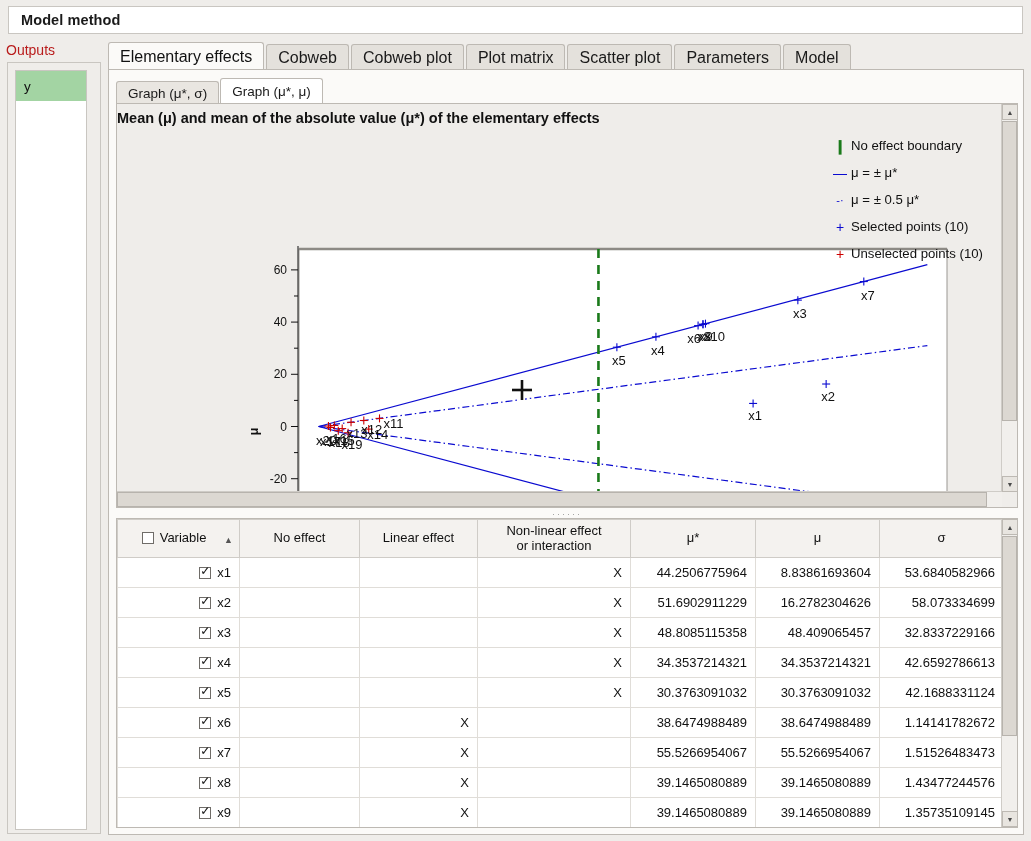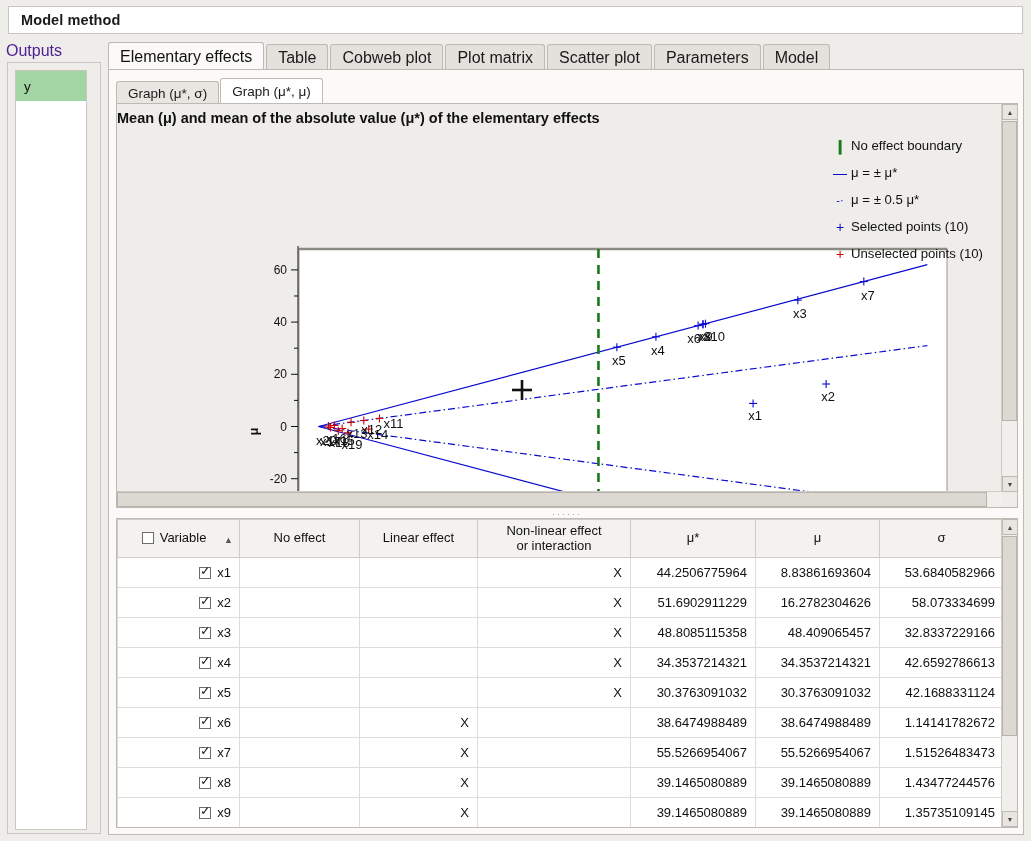--- a/index.html
+++ b/index.html
@@ -17,21 +17,21 @@
     background: #ffffff; border: 1px solid #c9c6c1;
     display: flex; align-items: center; padding-left: 12px;
   }
   #title-bar .t {
     font-size: 14.5px; font-weight: bold; color: #1a1a1a; letter-spacing: .1px;
   }
 
   
   #outputs-label {
     position: absolute; left: 6px; top: 42px;
-    font-size: 16px; color: #4c1d95;
+    font-size: 14px; color: #b91c1c;
   }
   #outputs-panel {
     position: absolute; left: 7px; top: 62px; width: 94px; height: 772px;
     border: 1px solid #c9c6c1; background: #efedea;
   }
   #outputs-list {
     position: absolute; left: 15px; top: 70px; width: 72px; height: 760px;
     background: #ffffff; border: 1px solid #c9c6c1;
     overflow: hidden;
   }
@@ -187,21 +187,21 @@
   </div>
 </div>
 
 <div id="main-panel">
 
   <div class="tabrow">
     <div class="tab active">
         <span>Elementary effects</span>
       </div>
     <div class="tab">
-        <span>Table</span>
+        <span>Cobweb</span>
       </div>
     <div class="tab">
         <span>Cobweb plot</span>
       </div>
     <div class="tab">
         <span>Plot matrix</span>
       </div>
     <div class="tab">
         <span>Scatter plot</span>
       </div>

